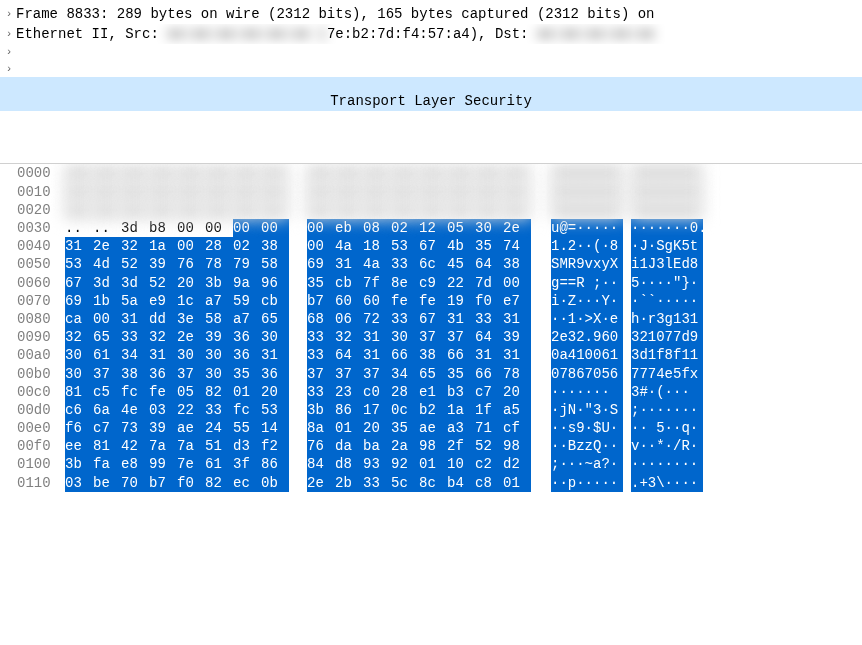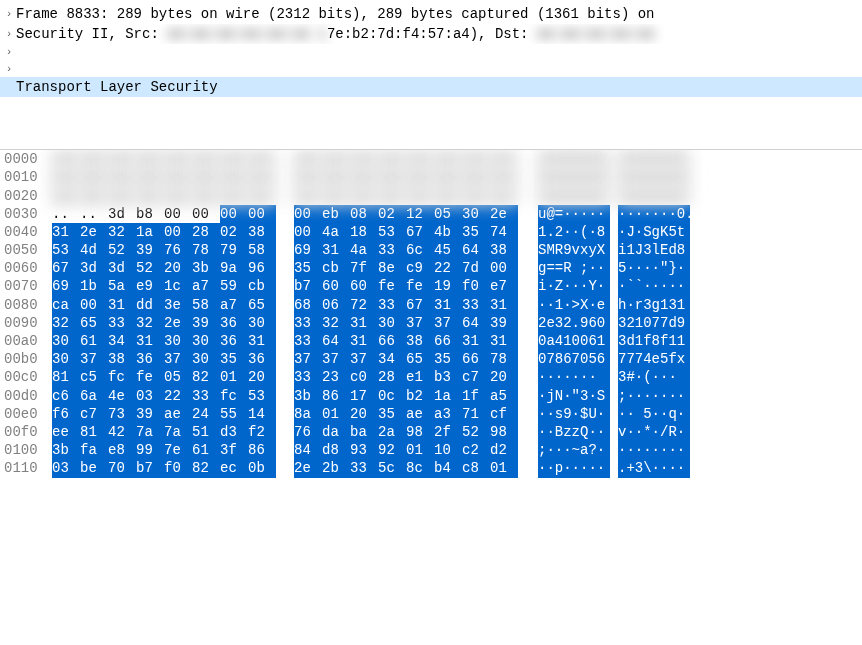--- a/index.html
+++ b/index.html
@@ -18,20 +18,21 @@
   }
   .tree-row {
     display: flex;
     align-items: center;
     padding: 1px 2px;
     white-space: nowrap;
     overflow: hidden;
   }
   .tree-row.selected {
     background: #cde8ff;
+    flex-direction: column;
   }
   .tree-arrow {
     display: inline-block;
     width: 14px;
     text-align: center;
     color: #666;
     font-size: 11px;
     user-select: none;
   }
   .tree-arrow.empty {
@@ -51,21 +52,21 @@
   }
   .hex-panel {
     background: #ffffff;
     padding: 0;
     overflow: hidden;
     border-top: 1px solid #d0d0d0;
   }
   .hex-row {
     display: flex;
     white-space: pre;
-    padding: 0 4px;
+    padding: 0 17px;
   }
   .hex-offset {
     width: 48px;
     color: #808080;
     flex: 0 0 auto;
   }
   .hex-bytes {
     flex: 0 0 auto;
     display: flex;
   }
@@ -97,25 +98,25 @@
     background:#e0e0e0;
   }
 </style>
 </head>
 <body>
 
 <div class="tree-panel">
   <div id="tree-rows">
       <div class="tree-row">
         <span class="tree-arrow">›</span>
-        <span class="tree-label"><span>Frame 8833: 289 bytes on wire (2312 bits), 289 bytes captured (1361 bits) on</span></span>
+        <span class="tree-label"><span>Frame 8833: 289 bytes on wire (2312 bits), 165 bytes captured (2312 bits) on</span></span>
       </div>
       <div class="tree-row">
         <span class="tree-arrow">›</span>
-        <span class="tree-label"><span>Security II, Src: </span><span class="blur">xx:xx:xx:xx:xx:xx (</span><span>7e:b2:7d:f4:57:a4), Dst: </span><span class="blur">xx:xx:xx:xx:xx</span></span>
+        <span class="tree-label"><span>Ethernet II, Src: </span><span class="blur">xx:xx:xx:xx:xx:xx (</span><span>7e:b2:7d:f4:57:a4), Dst: </span><span class="blur">xx:xx:xx:xx:xx</span></span>
       </div>
       <div class="tree-row">
         <span class="tree-arrow">›</span>
       </div>
       <div class="tree-row">
         <span class="tree-arrow">›</span>
       </div>
       <div class="tree-row selected">
         <span class="tree-arrow empty">›</span>
         <span class="tree-label"><span>Transport Layer Security</span></span>

